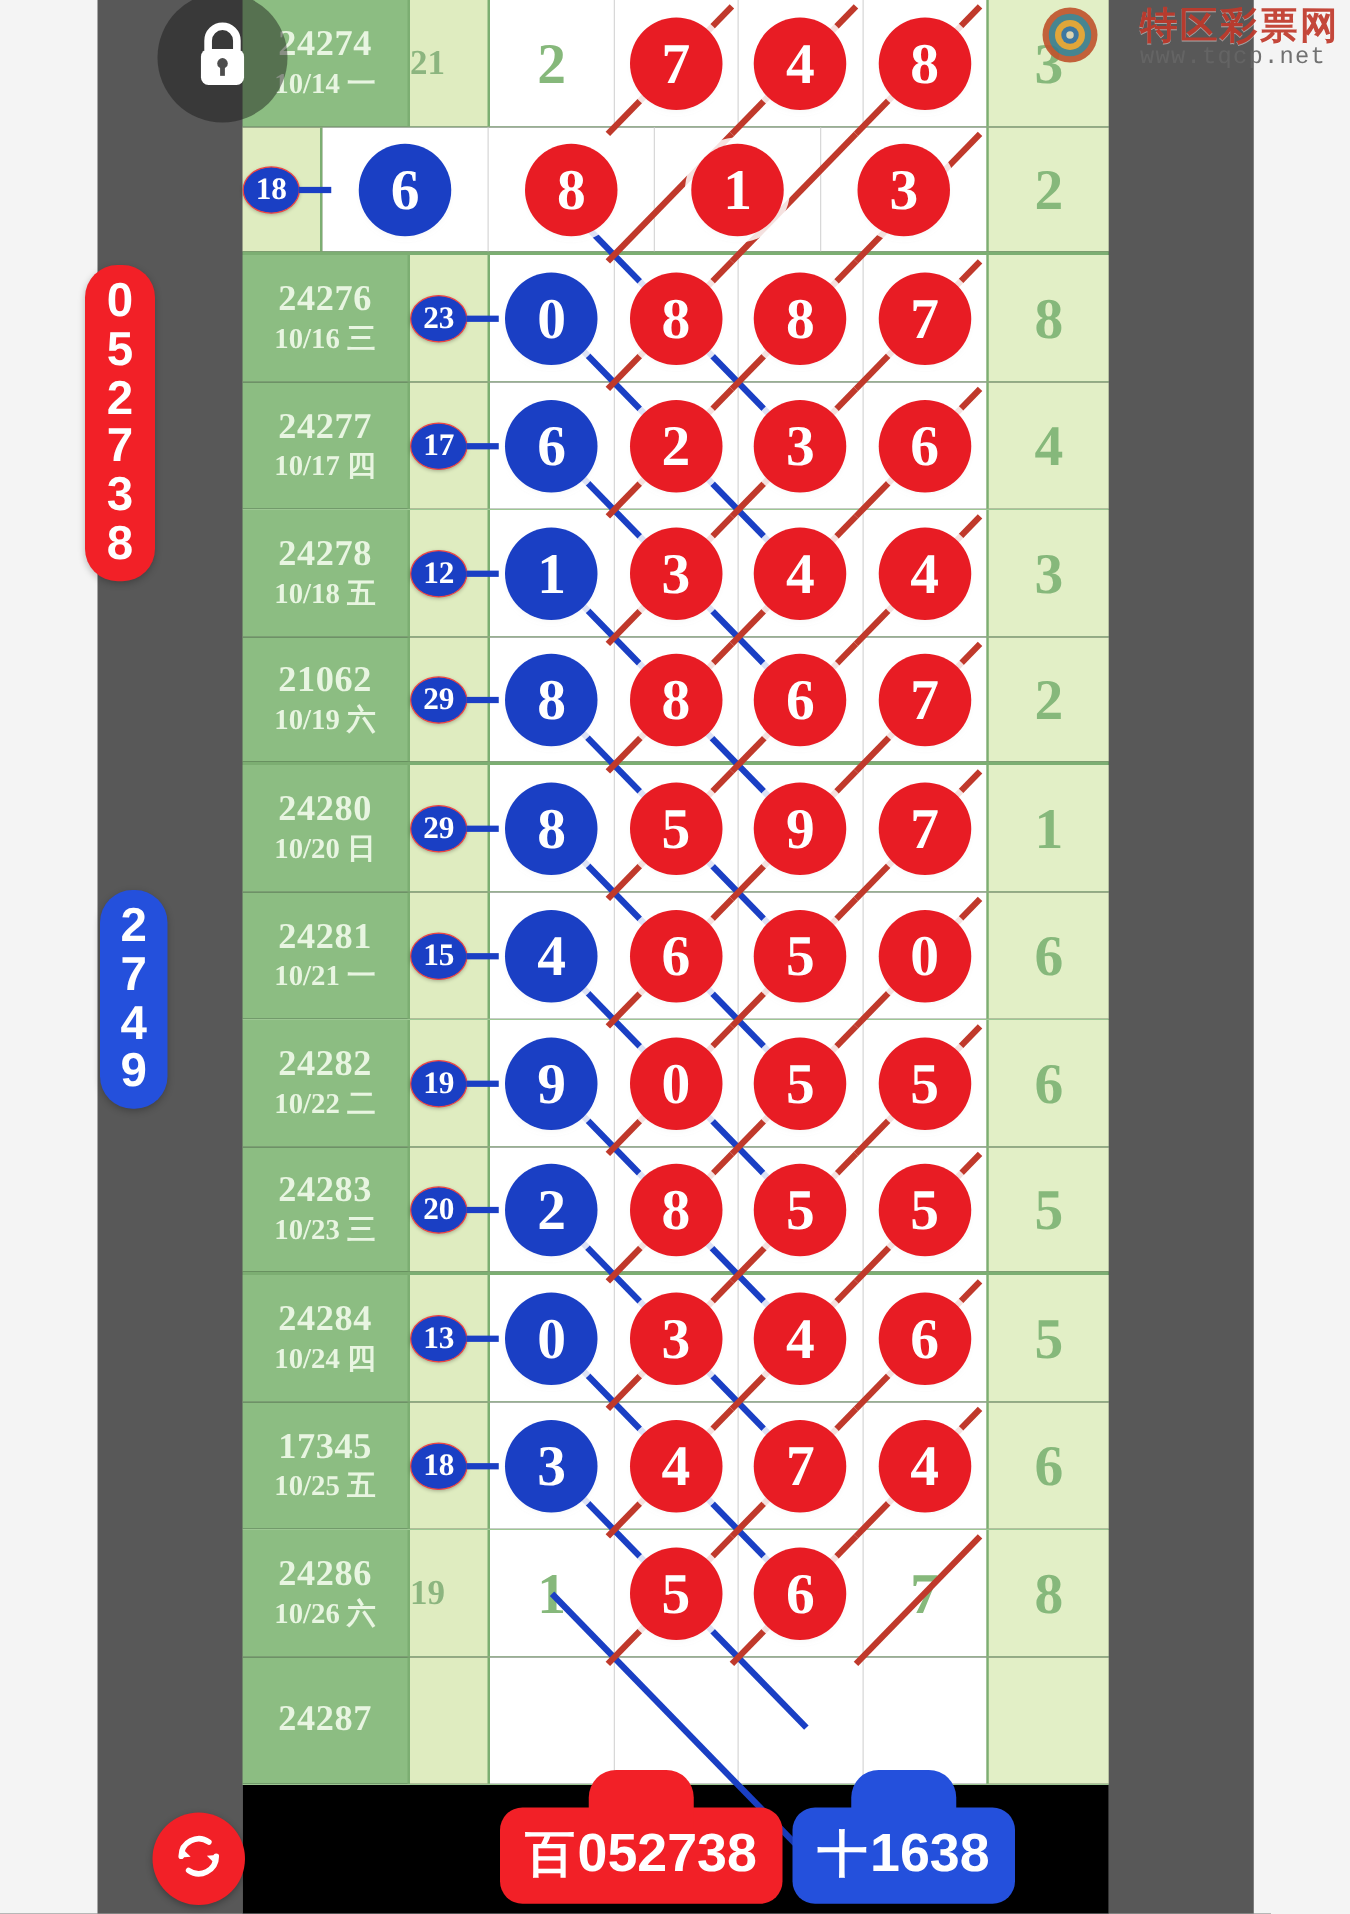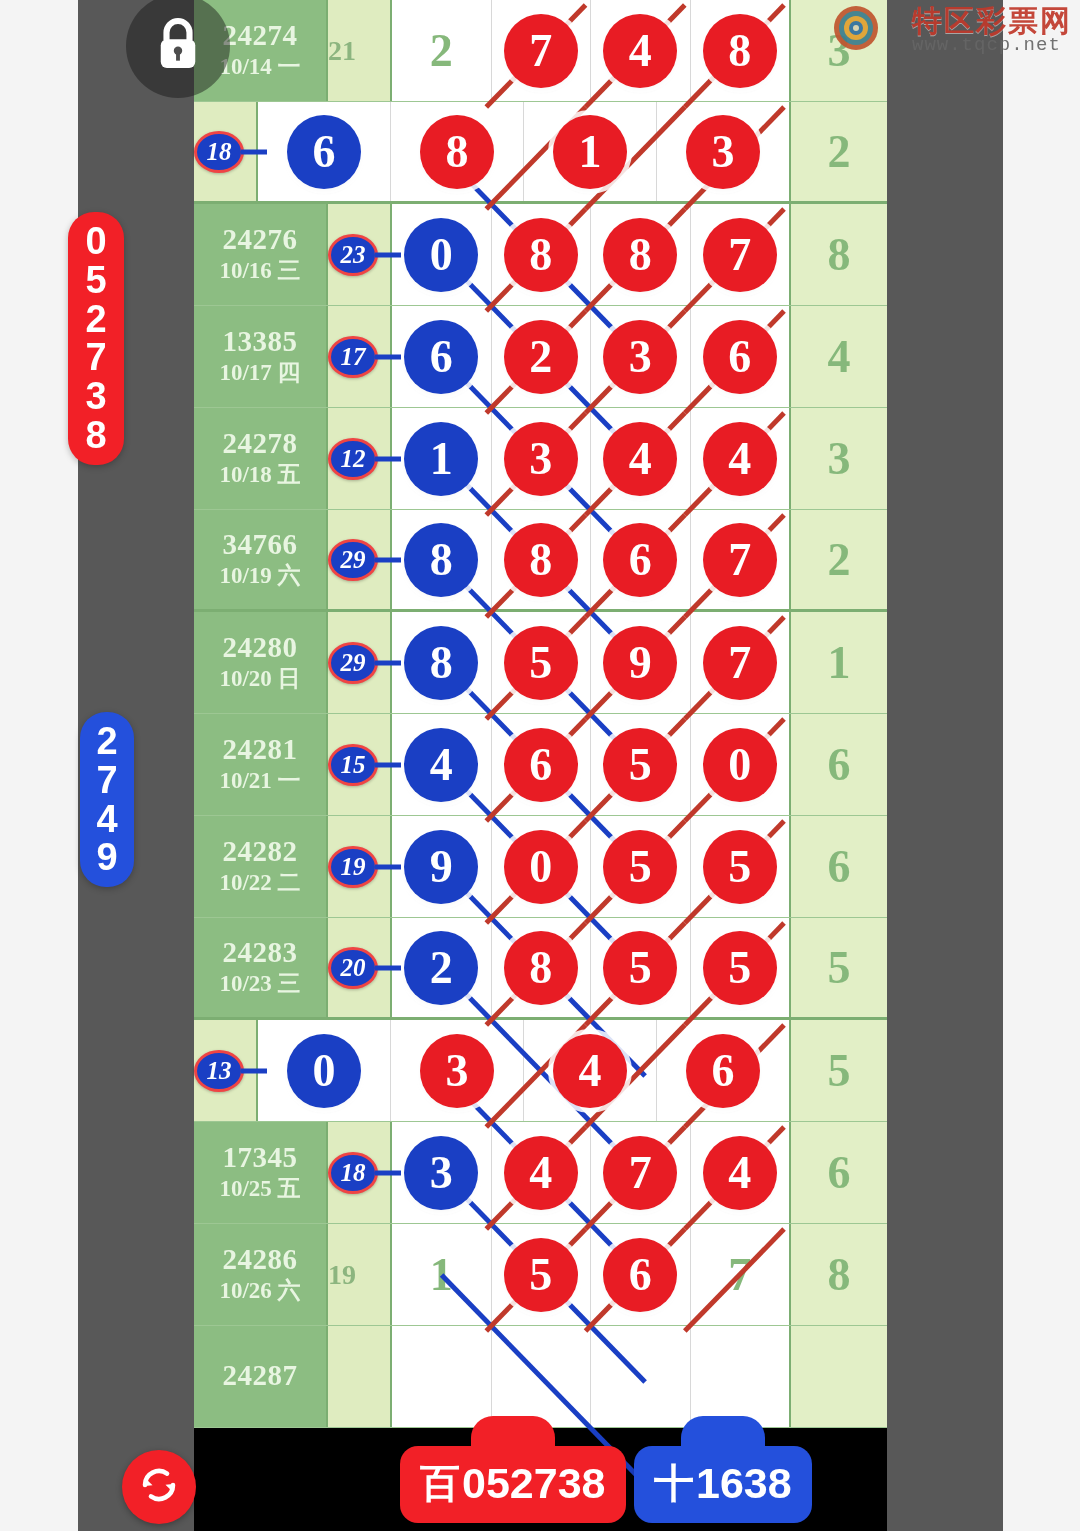--- a/index.html
+++ b/index.html
@@ -46,25 +46,25 @@
     width:64px;flex:0 0 64px;
     background:#dfecc0;
     display:flex;align-items:center;justify-content:flex-start;
     position:relative;
     box-sizing:border-box;
     border-right:2px solid #7cae72;
   }
   .c-mini .plain{font-size:28px;font-weight:bold;color:#8cb57f;}
   .minicircle{
     width:44px;height:36px;border-radius:50%;
-    background:#1a3fc4;border:3px solid #ef4444;
+    background:#1a3fc4;border:1px solid #ef4444;
     color:#fff;font-size:25px;font-weight:bold;
     display:flex;align-items:center;justify-content:center;
     box-shadow:0 1px 3px rgba(0,0,0,.25);
-    position:relative;z-index:4;font-style:italic;
+    position:relative;z-index:4;
   }
   .minicircle::after{
     content:"";position:absolute;left:100%;top:50%;
     width:26px;height:5px;background:#1a3fc4;transform:translateY(-50%);
   }
 
   .cells{flex:1;display:flex;position:relative;background:#fff;}
   .cell{
     flex:1;position:relative;
     border-right:1px solid #d8d8d8;
@@ -228,21 +228,21 @@
             <div class="ball red">8</div>
           </div>
           <div class="cell">
             <div class="ball red">7</div>
           </div>
         </div>
         <div class="c-sum">8</div>
       </div>
       <div class="row">
         <div class="c-issue">
-          <div class="no">13385</div>
+          <div class="no">24277</div>
           <div class="dt">10/17 四</div>
         </div>
         <div class="c-mini">
           <div class="minicircle">17</div>
         </div>
         <div class="cells">
           <div class="cell">
             <div class="ball blue">6</div>
           </div>
           <div class="cell">
@@ -276,21 +276,21 @@
             <div class="ball red">4</div>
           </div>
           <div class="cell">
             <div class="ball red">4</div>
           </div>
         </div>
         <div class="c-sum">3</div>
       </div>
       <div class="row grp">
         <div class="c-issue">
-          <div class="no">34766</div>
+          <div class="no">21062</div>
           <div class="dt">10/19 六</div>
         </div>
         <div class="c-mini">
           <div class="minicircle">29</div>
         </div>
         <div class="cells">
           <div class="cell">
             <div class="ball blue">8</div>
           </div>
           <div class="cell">
@@ -395,20 +395,24 @@
           <div class="cell">
             <div class="ball red">5</div>
           </div>
           <div class="cell">
             <div class="ball red">5</div>
           </div>
         </div>
         <div class="c-sum">5</div>
       </div>
       <div class="row">
+        <div class="c-issue">
+          <div class="no">24284</div>
+          <div class="dt">10/24 四</div>
+        </div>
         <div class="c-mini">
           <div class="minicircle">13</div>
         </div>
         <div class="cells">
           <div class="cell">
             <div class="ball blue">0</div>
           </div>
           <div class="cell">
             <div class="ball red">3</div>
           </div>

